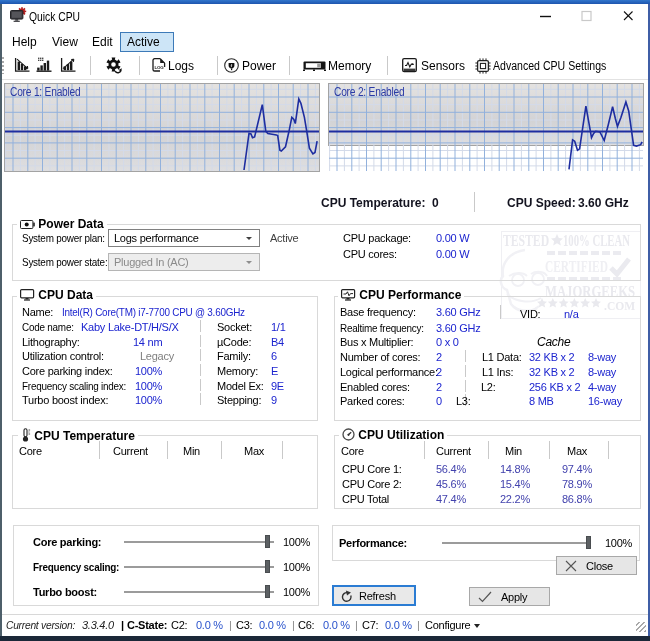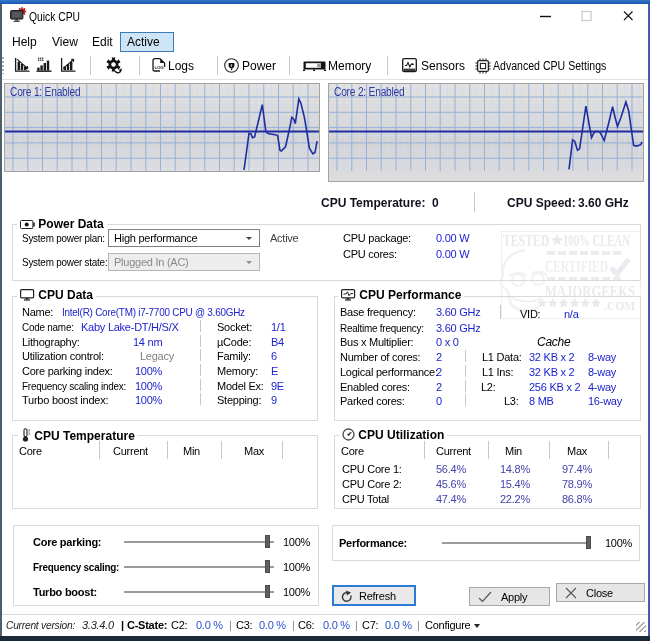--- a/index.html
+++ b/index.html
@@ -148,21 +148,21 @@
 
 <div class="a" style="left:4px;top:83px;width:316px;height:89px;border:1px solid #a3a3a3;background:linear-gradient(#e4e2e0,#d3d3d5 60%,#dedee0)">
 <svg width="314" height="87" viewBox="0 0 314 87" style="position:absolute;left:0;top:0">
   <path d="M0.6 0 V87 M15.4 0 V87 M30.1 0 V87 M44.9 0 V87 M59.6 0 V87 M74.4 0 V87 M89.1 0 V87 M103.9 0 V87 M118.6 0 V87 M133.4 0 V87 M148.1 0 V87 M162.9 0 V87 M177.6 0 V87 M192.4 0 V87 M207.1 0 V87 M221.9 0 V87 M236.6 0 V87 M251.4 0 V87 M266.1 0 V87 M280.9 0 V87 M295.6 0 V87 M310.4 0 V87 M0 5.3 H314 M0 20.6 H314 M0 36.0 H314 M0 51.3 H314 M0 66.5 H314 M0 81.9 H314" stroke="#d3dae9" stroke-width="1"></path>
   <path d="M8.0 0 V87 M22.8 0 V87 M37.5 0 V87 M52.2 0 V87 M67.0 0 V87 M81.8 0 V87 M96.5 0 V87 M111.2 0 V87 M126.0 0 V87 M140.8 0 V87 M155.5 0 V87 M170.2 0 V87 M185.0 0 V87 M199.8 0 V87 M214.5 0 V87 M229.2 0 V87 M244.0 0 V87 M258.8 0 V87 M273.5 0 V87 M288.2 0 V87 M303.0 0 V87 M0 13.0 H314 M0 28.3 H314 M0 43.6 H314 M0 58.9 H314 M0 74.2 H314" stroke="#92b1dc" stroke-width="1"></path>
   <path d="M0 47.5 H314" stroke="#1e2da0" stroke-width="2"></path>
   <polyline points="239,86 244,49.5 246,50 247.5,53.7 249.6,53 257.3,20.7 260.8,47.3 262.9,49.5 267.1,50.2 271.3,50.9 272.7,51.6 274.9,66.3 276.3,67 280.5,62.8 284,47.3 286.8,33.3 288.9,35.4 290.3,39.6 293.8,15 295.9,19.3 299.4,33.3 301.5,45.9 304.4,64.2 307.9,69.8 310,68.4 312.1,57.2" fill="none" stroke="#1e2da0" stroke-width="1.6"></polyline>
 </svg>
 <div class="t11" style="position:absolute;left:5px;top:2px;color:#2b3aa4;font-size:12px;transform:scaleX(.85);transform-origin:0 0">Core 1: Enabled</div>
 </div>
-<div class="a" style="left:328px;top:83px;width:316px;height:99px;border:1px solid #a3a3a3;background:linear-gradient(#e4e2e0,#d3d3d5 60%,#dedee0)">
+<div class="a" style="left:328px;top:83px;width:316px;height:63px;border:1px solid #a3a3a3;background:linear-gradient(#e4e2e0,#d3d3d5 60%,#dedee0)">
 <svg width="314" height="87" viewBox="0 0 314 87" style="position:absolute;left:0;top:0">
   <path d="M0.6 0 V87 M15.4 0 V87 M30.1 0 V87 M44.9 0 V87 M59.6 0 V87 M74.4 0 V87 M89.1 0 V87 M103.9 0 V87 M118.6 0 V87 M133.4 0 V87 M148.1 0 V87 M162.9 0 V87 M177.6 0 V87 M192.4 0 V87 M207.1 0 V87 M221.9 0 V87 M236.6 0 V87 M251.4 0 V87 M266.1 0 V87 M280.9 0 V87 M295.6 0 V87 M310.4 0 V87 M0 5.3 H314 M0 20.6 H314 M0 36.0 H314 M0 51.3 H314 M0 66.5 H314 M0 81.9 H314" stroke="#d3dae9" stroke-width="1"></path>
   <path d="M8.0 0 V87 M22.8 0 V87 M37.5 0 V87 M52.2 0 V87 M67.0 0 V87 M81.8 0 V87 M96.5 0 V87 M111.2 0 V87 M126.0 0 V87 M140.8 0 V87 M155.5 0 V87 M170.2 0 V87 M185.0 0 V87 M199.8 0 V87 M214.5 0 V87 M229.2 0 V87 M244.0 0 V87 M258.8 0 V87 M273.5 0 V87 M288.2 0 V87 M303.0 0 V87 M0 13.0 H314 M0 28.3 H314 M0 43.6 H314 M0 58.9 H314 M0 74.2 H314" stroke="#92b1dc" stroke-width="1"></path>
   <path d="M0 47.5 H314" stroke="#1e2da0" stroke-width="2"></path>
   <polyline points="240,85.3 243.6,55.8 245.7,57.2 248.5,66.3 250.6,64.9 256.9,22.1 260.4,41.7 262.5,53.7 264.6,49.5 266.7,47.3 270.9,48 275.2,56.5 279.4,40.3 283.6,22.8 286.4,34.7 288.5,42.4 292,33.3 296.9,17.9 299.7,27 304.6,61.4 307.5,62.1 311.7,60.7 313.1,57.9" fill="none" stroke="#1e2da0" stroke-width="1.6"></polyline>
 </svg>
 <div class="t11" style="position:absolute;left:5px;top:2px;color:#2b3aa4;font-size:12px;transform:scaleX(.85);transform-origin:0 0">Core 2: Enabled</div>
 </div>
 
 <div class="a t12 b" style="left:321px;top:196px;color:#13131f">CPU Temperature:</div>
@@ -208,21 +208,21 @@
 <div class="gb" style="left:12px;top:224px;width:629px;height:57px"></div>
 <div class="gbt" style="left:17px;top:218px">
 <svg width="15" height="9" viewBox="0 0 15 9" style="vertical-align:-1px">
       <rect x="0.5" y="0.5" width="12.4" height="8" rx="1" fill="none" stroke="#222"></rect>
       <rect x="13.2" y="2.6" width="1.6" height="3.8" fill="#222"></rect>
       <circle cx="6.7" cy="4.5" r="2" fill="#111"></circle>
     </svg>
 Power Data</div>
 <div class="a t11 cnd" style="left:22px;top:232px">System power plan:</div>
 <div class="a" style="left:108px;top:229px;width:152px;height:18px;background:#fff;border:1px solid #808080">
-  <div class="t11" style="position:absolute;left:5px;top:2px">High performance</div>
+  <div class="t11" style="position:absolute;left:5px;top:2px">Logs performance</div>
   <div style="position:absolute;right:7px;top:7px;width:0;height:0;border-left:3px solid transparent;border-right:3px solid transparent;border-top:3.5px solid #404040"></div>
 </div>
 <div class="a t11" style="left:270px;top:232px;color:#404040">Active</div>
 <div class="a t11 cnd" style="left:22px;top:256px">System power state:</div>
 <div class="a" style="left:108px;top:253px;width:152px;height:18px;background:#ededed;border:1px solid #b5b5b5">
   <div class="t11" style="position:absolute;left:5px;top:2px;color:#8a8a8a">Plugged In (AC)</div>
   <div style="position:absolute;right:7px;top:7px;width:0;height:0;border-left:3px solid transparent;border-right:3px solid transparent;border-top:3.5px solid #8e8e8e"></div>
 </div>
 <div class="a t11" style="left:343px;top:232px">CPU package:</div>
 <div class="a t11 blue" style="left:436px;top:232px">0.00 W</div>
@@ -303,21 +303,21 @@
 <div class="vbar" style="left:465px;top:394px;height:12px"></div>
 <div class="a t11" style="left:482px;top:351px">L1 Data:</div>
 <div class="a t11 blue" style="left:529px;top:351px">32 KB x 2</div>
 <div class="a t11 blue" style="left:588px;top:351px">8-way</div>
 <div class="a t11" style="left:482px;top:366px">L1 Ins:</div>
 <div class="a t11 blue" style="left:529px;top:366px">32 KB x 2</div>
 <div class="a t11 blue" style="left:588px;top:366px">8-way</div>
 <div class="a t11" style="left:481px;top:381px">L2:</div>
 <div class="a t11 blue" style="left:529px;top:381px">256 KB x 2</div>
 <div class="a t11 blue" style="left:588px;top:381px">4-way</div>
-<div class="a t11" style="left:504px;top:395px">L3:</div>
+<div class="a t11" style="left:456px;top:395px">L3:</div>
 <div class="a t11 blue" style="left:529px;top:395px">8 MB</div>
 <div class="a t11 blue" style="left:588px;top:395px">16-way</div>
 
 <div class="gb" style="left:12px;top:435px;width:306px;height:74px"></div>
 <div class="gbt" style="left:18px;top:428px">
 <svg width="10" height="14" viewBox="0 0 10 14" style="vertical-align:-2px">
       <rect x="3" y="0.8" width="3" height="8" rx="1.5" fill="none" stroke="#222" stroke-width="1.1"></rect>
       <circle cx="4.5" cy="11" r="2.6" fill="#222"></circle>
       <path d="M7.5 2 h1.6 M7.5 4 h1 M7.5 6 h1.6" stroke="#222" stroke-width=".8"></path>
     </svg>
@@ -386,21 +386,21 @@
     <path d="M5.9 0.6 L11.0 2.4 L7.0 5.6 Z" fill="#333"></path>
   </svg>
   <div class="t11" style="position:absolute;left:25px;top:3px">Refresh</div>
 </div>
 <div class="btn" style="left:469px;top:587px;width:81px;height:19px">
   <svg width="14" height="12" viewBox="0 0 14 12" style="position:absolute;left:8px;top:3px">
     <path d="M1 7 L4.5 10.5 L13 1" stroke="#555" stroke-width="1.2" fill="none"></path>
   </svg>
   <div class="t11" style="position:absolute;left:31px;top:3px">Apply</div>
 </div>
-<div class="btn" style="left:556px;top:583px;width:89px;height:19px">
+<div class="btn" style="left:556px;top:556px;width:81px;height:19px">
   <svg width="12" height="12" viewBox="0 0 12 12" style="position:absolute;left:8px;top:3px">
     <path d="M1 1 L11 11 M11 1 L1 11" stroke="#555" stroke-width="1.1" fill="none"></path>
   </svg>
   <div class="t11" style="position:absolute;left:29px;top:3px">Close</div>
 </div>
 
 <div class="a" style="left:2px;top:614px;width:646px;height:1px;background:#d8d8d8"></div>
 <div class="a t11 i" style="left:6px;top:619px;color:#222;transform:scaleX(.93);transform-origin:0 50%">Current version:</div>
 <div class="a t11 i" style="left:82px;top:619px;color:#222">3.3.4.0</div>
 <div class="a t11 b" style="left:121px;top:619px">|</div>

